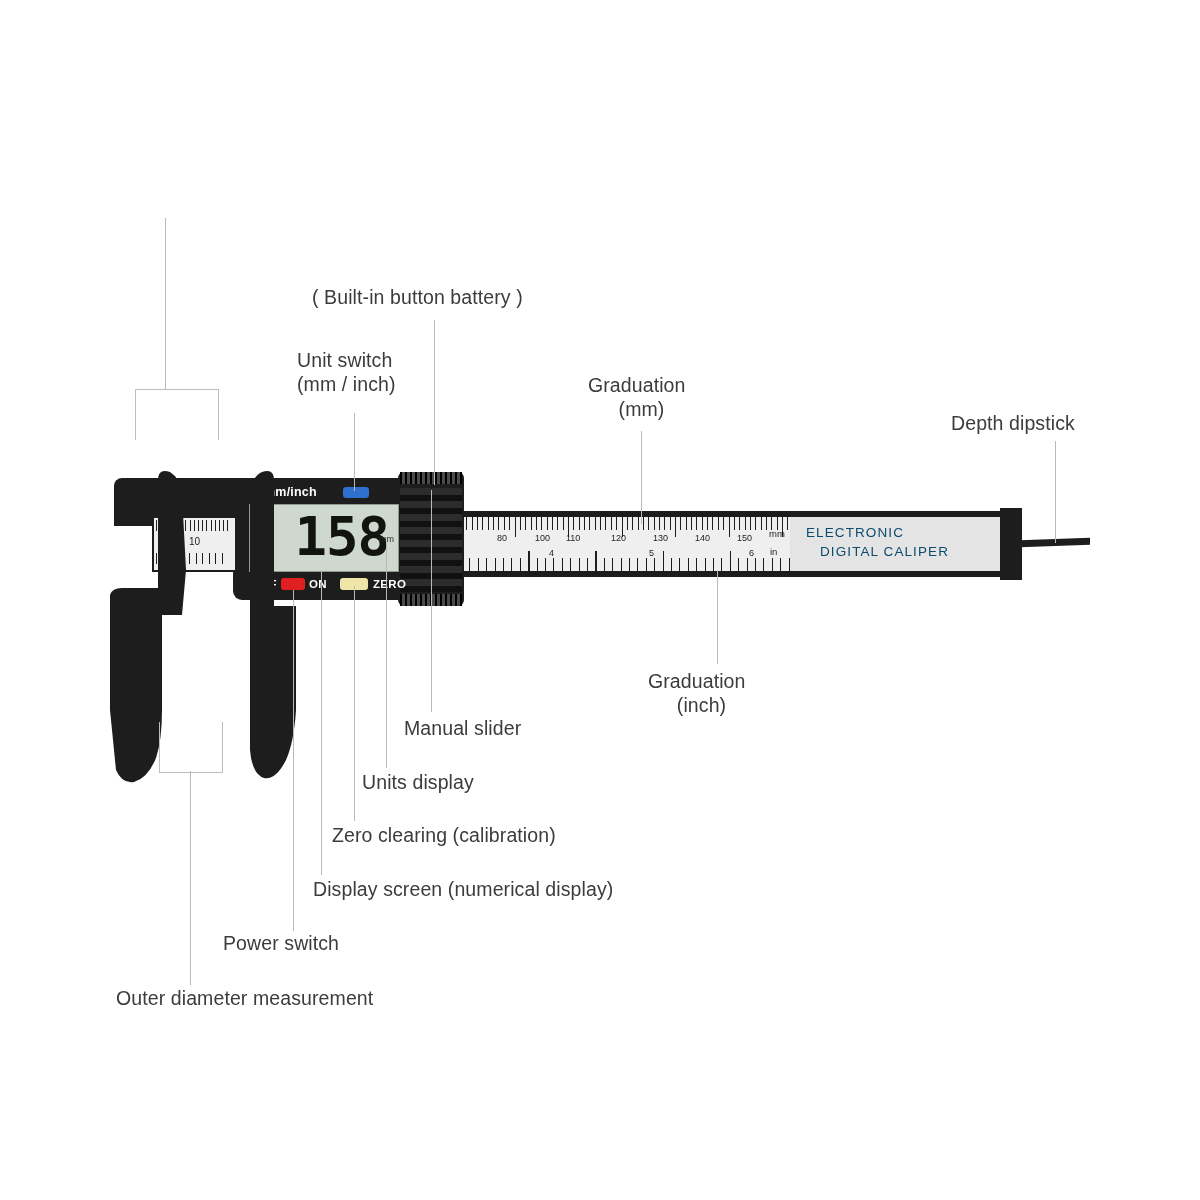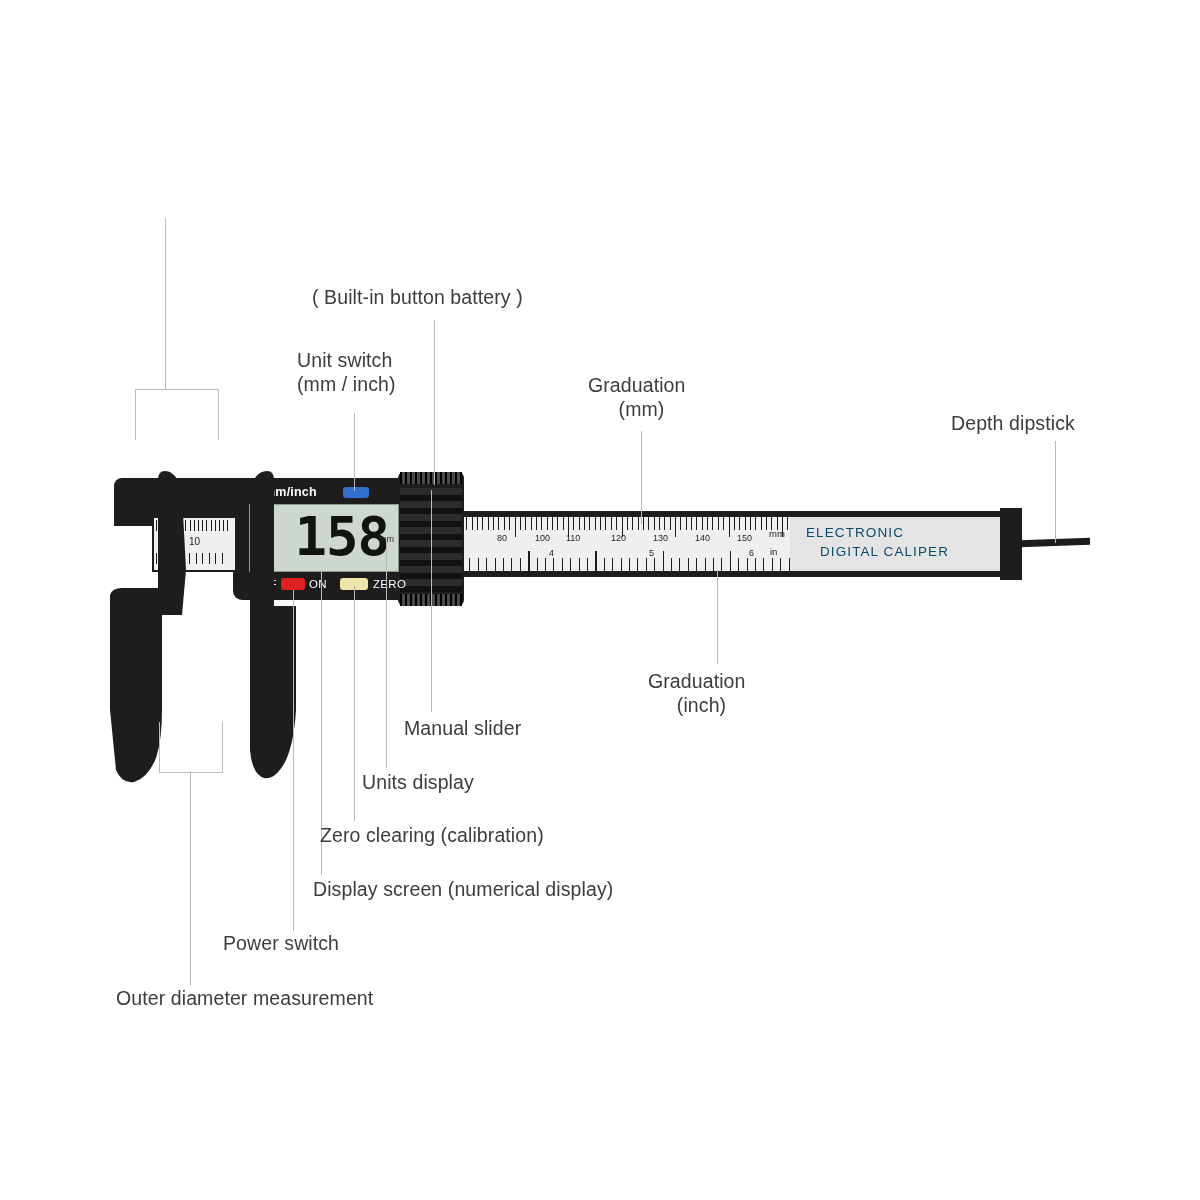--- a/index.html
+++ b/index.html
@@ -57,21 +57,21 @@
   }
   .seg {
     font-family: "DejaVu Sans Mono", monospace;
     font-weight: bold;
     color: #12140f;
   }
   .btn-lbl {
     position: absolute;
     color: #ffffff;
     font-size: 11.5px;
-    font-weight: normal;
+    font-weight: bold;
     letter-spacing: .3px;
     font-family: "Liberation Sans", sans-serif;
   }
   .pill { position: absolute; border-radius: 3px; }
   .brandtxt {
     position: absolute;
     color: #0c4a6e;
     font-size: 13.5px;
     letter-spacing: 1.1px;
     font-family: "Liberation Sans", sans-serif;
@@ -245,21 +245,21 @@
 
   <div class="anno" style="left:951px; top:411px;">Depth dipstick</div>
 
   <div class="anno" style="left:404px; top:716px;">Manual slider</div>
 
   <div class="anno" style="left:648px; top:669px;">Graduation</div>
   <div class="anno center" style="left:648px; top:693px; width:107px;">(inch)</div>
 
   <div class="anno" style="left:362px; top:770px;">Units display</div>
 
-  <div class="anno" style="left:320px; top:823px;">Zero clearing (calibration)</div>
+  <div class="anno" style="left:332px; top:823px;">Zero clearing (calibration)</div>
 
   <div class="anno" style="left:313px; top:877px;">Display screen (numerical display)</div>
 
   <div class="anno" style="left:223px; top:931px;text-align:center;">Power switch</div>
 
   <div class="anno" style="left:116px; top:986px;">Outer diameter measurement</div>
 
 </div>
 
 </body></html>

